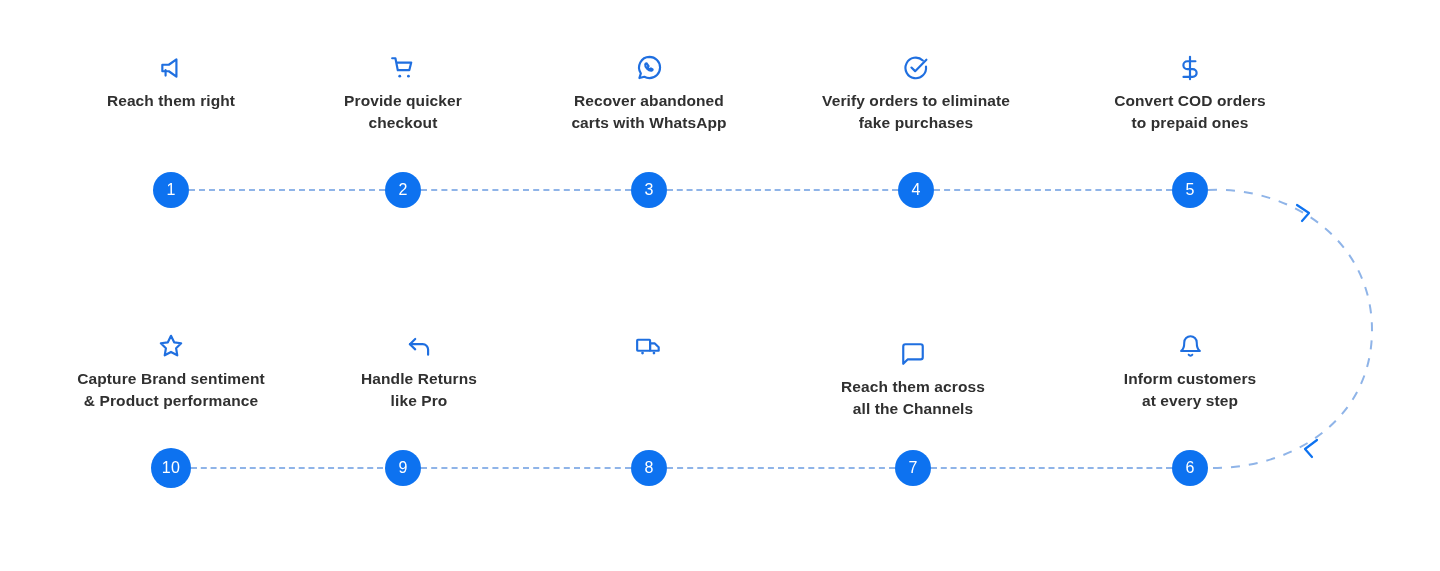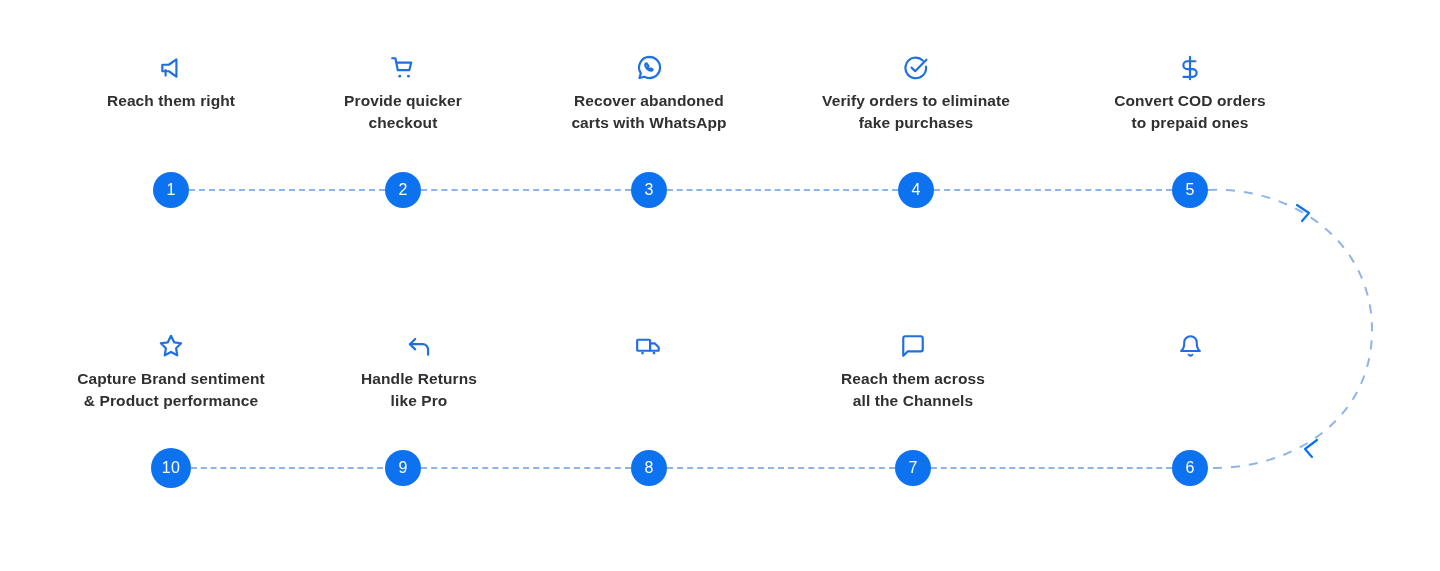--- a/index.html
+++ b/index.html
@@ -205,37 +205,39 @@
       <span class="step-icon">
         <svg width="28" height="26" viewBox="0 0 26 24" fill="none" stroke="#1f6fe0" stroke-width="2" stroke-linecap="round" stroke-linejoin="round">
           <rect x="2" y="6.2" width="12" height="10.2" rx="0.6"></rect>
           <path d="M14 9.6 h4.4 l3.6 3.6 v3.2 H14 z"></path>
           <circle cx="7" cy="18.6" r="1.25" fill="#1f6fe0" stroke="none"></circle>
           <circle cx="17.6" cy="18.6" r="1.25" fill="#1f6fe0" stroke="none"></circle>
         </svg>
       </span>
     </div>
 
-    <div class="step" style="left:913px; top:0;">
+    <div class="step" style="left:913px; top:8px;">
       <span class="step-icon">
         <svg width="26" height="26" viewBox="0 0 24 24" fill="none" stroke="#1f6fe0" stroke-width="2" stroke-linecap="round" stroke-linejoin="round">
           <path d="M21 15 a2 2 0 0 1 -2 2 H7 l-4 4 V5 a2 2 0 0 1 2 -2 h14 a2 2 0 0 1 2 2 z"></path>
         </svg>
       </span>
       <div class="step-label">Reach them across
 all the Channels</div>
     </div>
 
     <div class="step" style="left:1190px; top:0;">
       <span class="step-icon">
         <svg width="25" height="26" viewBox="0 0 24 24" fill="none" stroke="#1f6fe0" stroke-width="2" stroke-linecap="round" stroke-linejoin="round">
           <path d="M18 8.6 a6 6 0 0 0 -12 0 c0 6.4 -3 8.2 -3 8.2 h18 s-3 -1.8 -3 -8.2"></path>
           <path d="M13.7 20.4 a2 2 0 0 1 -3.4 0"></path>
         </svg>
       </span>
+      <div class="step-label">Inform customers
+at every step</div>
     </div>
   </div>
 
   <div class="dline" style="left:191px; top:467px; width:192px;"></div>
   <div class="dline" style="left:421px; top:467px; width:210px;"></div>
   <div class="dline" style="left:667px; top:467px; width:228px;"></div>
   <div class="dline" style="left:931px; top:467px; width:241px;"></div>
 
   <div class="node node-wide" style="left:171px; top:448px;">10</div>
   <div class="node" style="left:403px; top:450px;">9</div>

